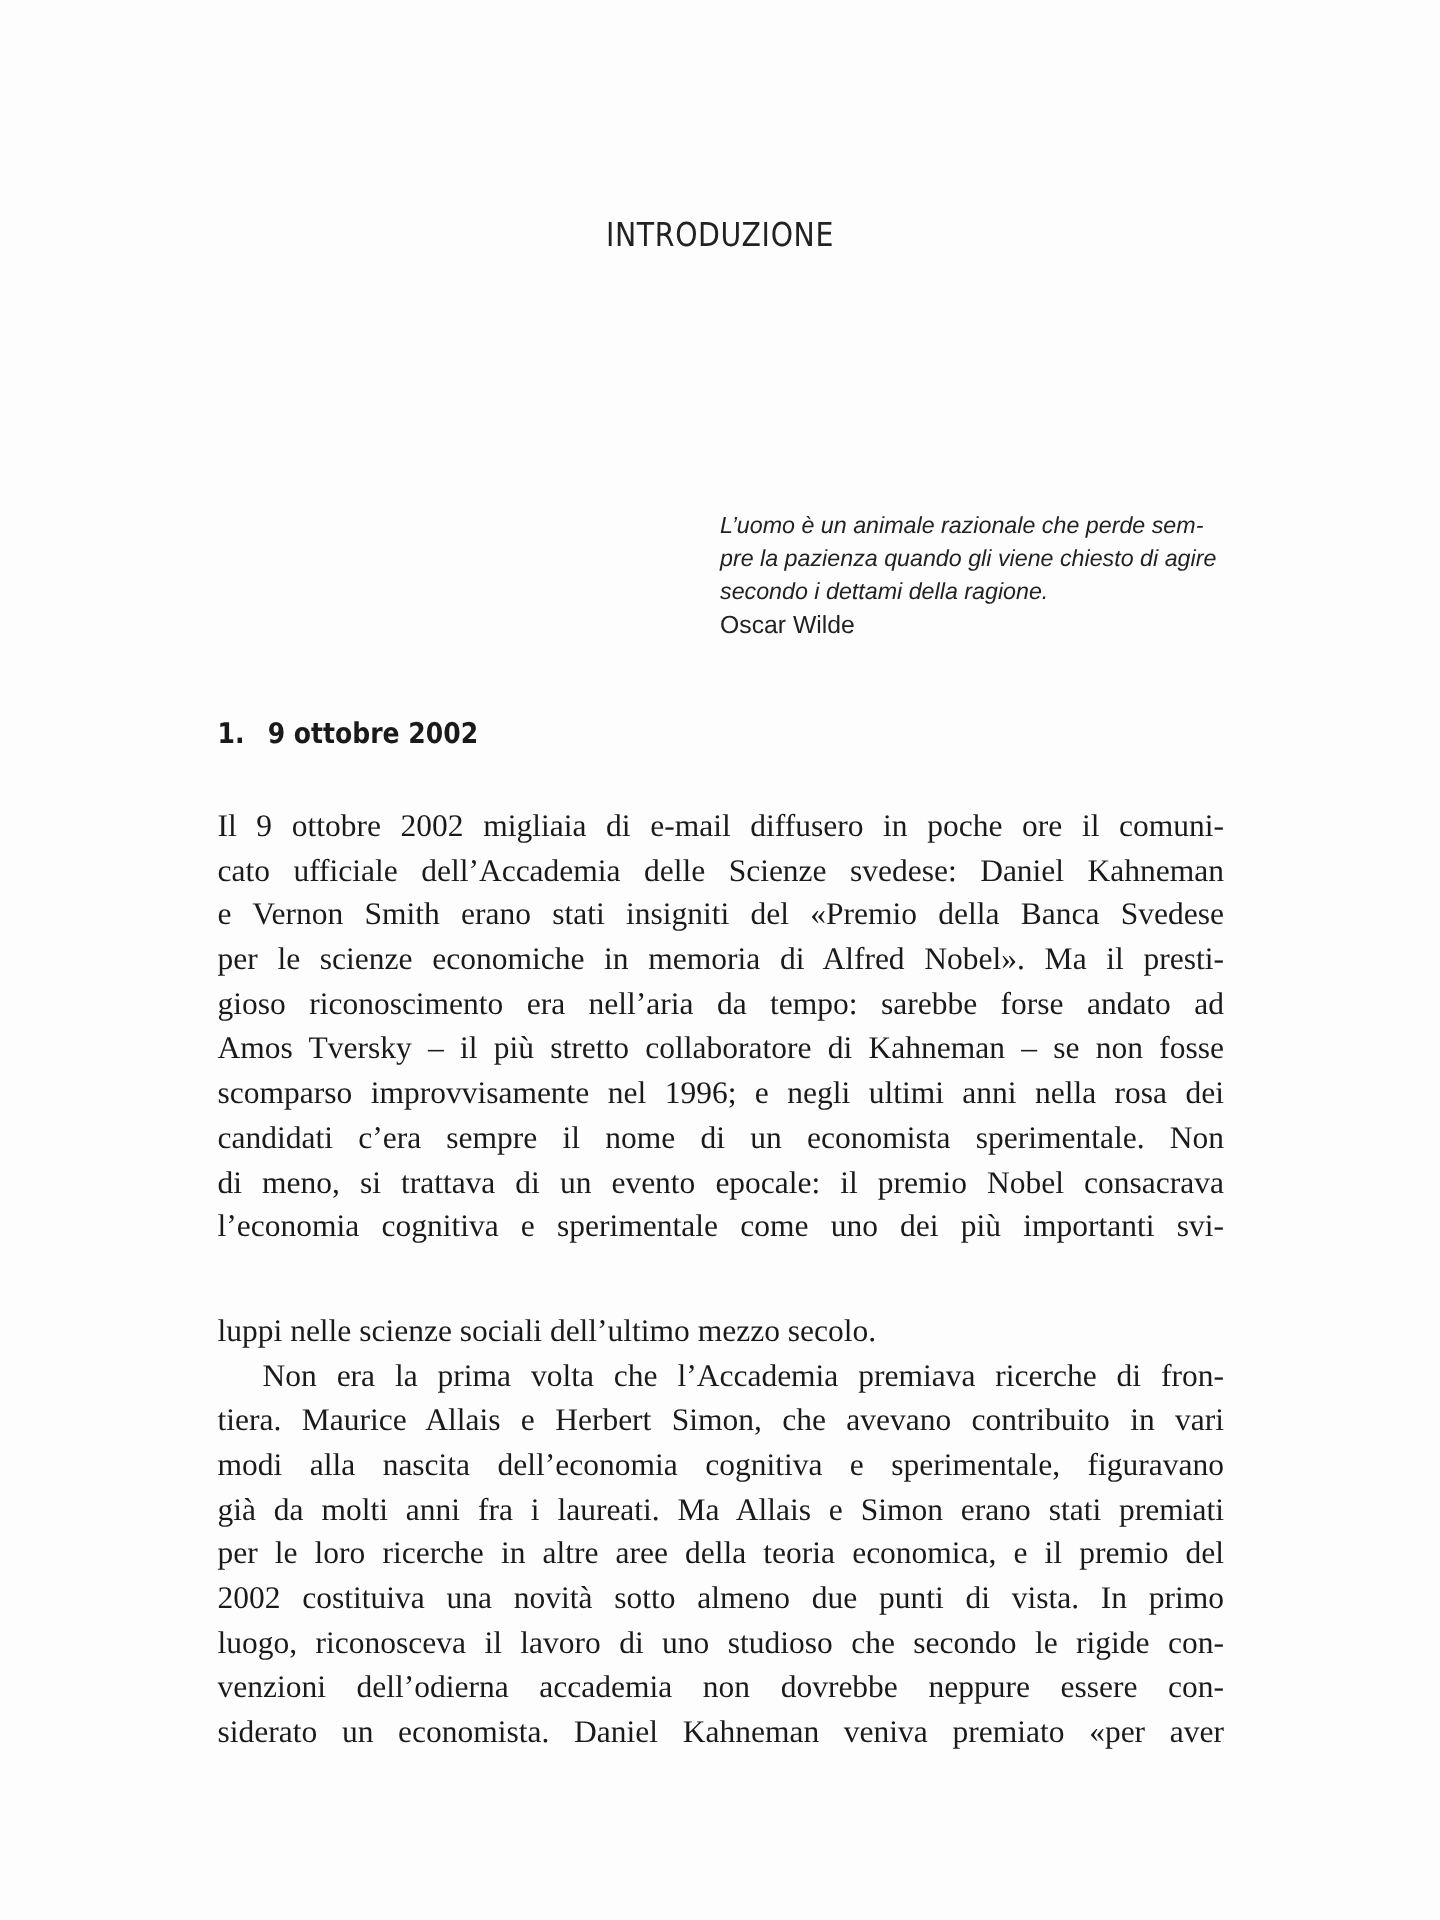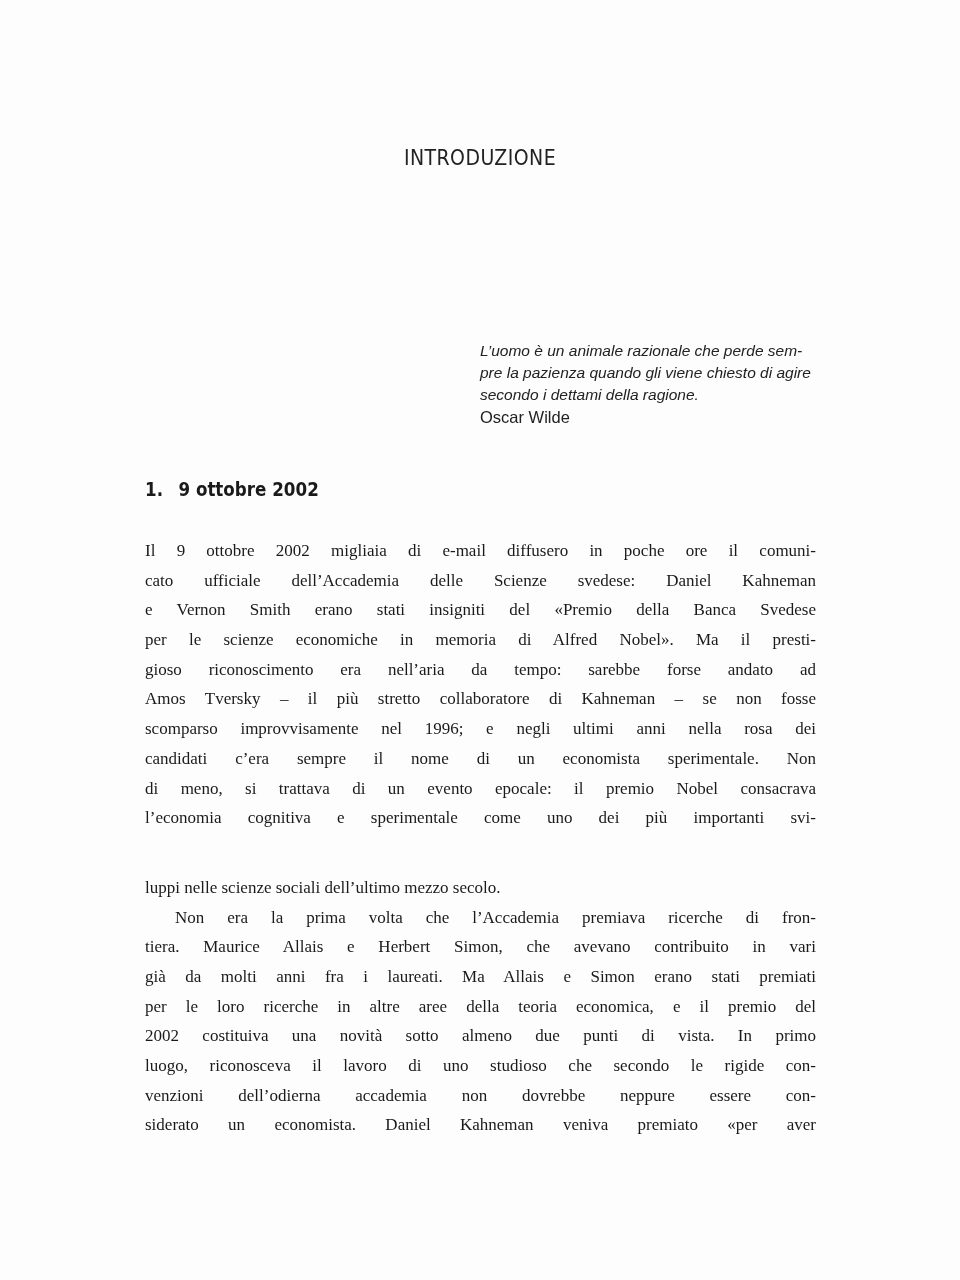--- a/index.html
+++ b/index.html
@@ -71,21 +71,21 @@
     .section-heading .num {
       display: inline-block;
       width: 38px;
     }
     .body-text {
       position: absolute;
       left: 145px;
       top: 536px;
       width: 671px;
       font-family: "Liberation Serif", serif;
-      font-size: 17px;
+      font-size: 21px;
       line-height: 29.7px;
       color: #1a1a1a;
     }
     .line {
       display: block;
       text-align: justify;
       text-align-last: justify;
       white-space: nowrap;
       height: 29.7px;
     }
@@ -127,20 +127,21 @@
       <span class="line">Amos Tversky – il più stretto collaboratore di Kahneman – se non fosse</span>
       <span class="line">scomparso improvvisamente nel 1996; e negli ultimi anni nella rosa dei</span>
       <span class="line">candidati c’era sempre il nome di un economista sperimentale. Non</span>
       <span class="line">di meno, si trattava di un evento epocale: il premio Nobel consacrava</span>
       <span class="line">l’economia cognitiva e sperimentale come uno dei più importanti svi-</span>
       <span class="line last">luppi nelle scienze sociali dell’ultimo mezzo secolo.</span>
     </div>
     <div>
       <span class="line indent">Non era la prima volta che l’Accademia premiava ricerche di fron-</span>
       <span class="line">tiera. Maurice Allais e Herbert Simon, che avevano contribuito in vari</span>
+      <span class="line">modi alla nascita dell’economia cognitiva e sperimentale, figuravano</span>
       <span class="line">già da molti anni fra i laureati. Ma Allais e Simon erano stati premiati</span>
       <span class="line">per le loro ricerche in altre aree della teoria economica, e il premio del</span>
       <span class="line">2002 costituiva una novità sotto almeno due punti di vista. In primo</span>
       <span class="line">luogo, riconosceva il lavoro di uno studioso che secondo le rigide con-</span>
       <span class="line">venzioni dell’odierna accademia non dovrebbe neppure essere con-</span>
       <span class="line">siderato un economista. Daniel Kahneman veniva premiato «per aver</span>
     </div>
   </div>
 
 </div>

